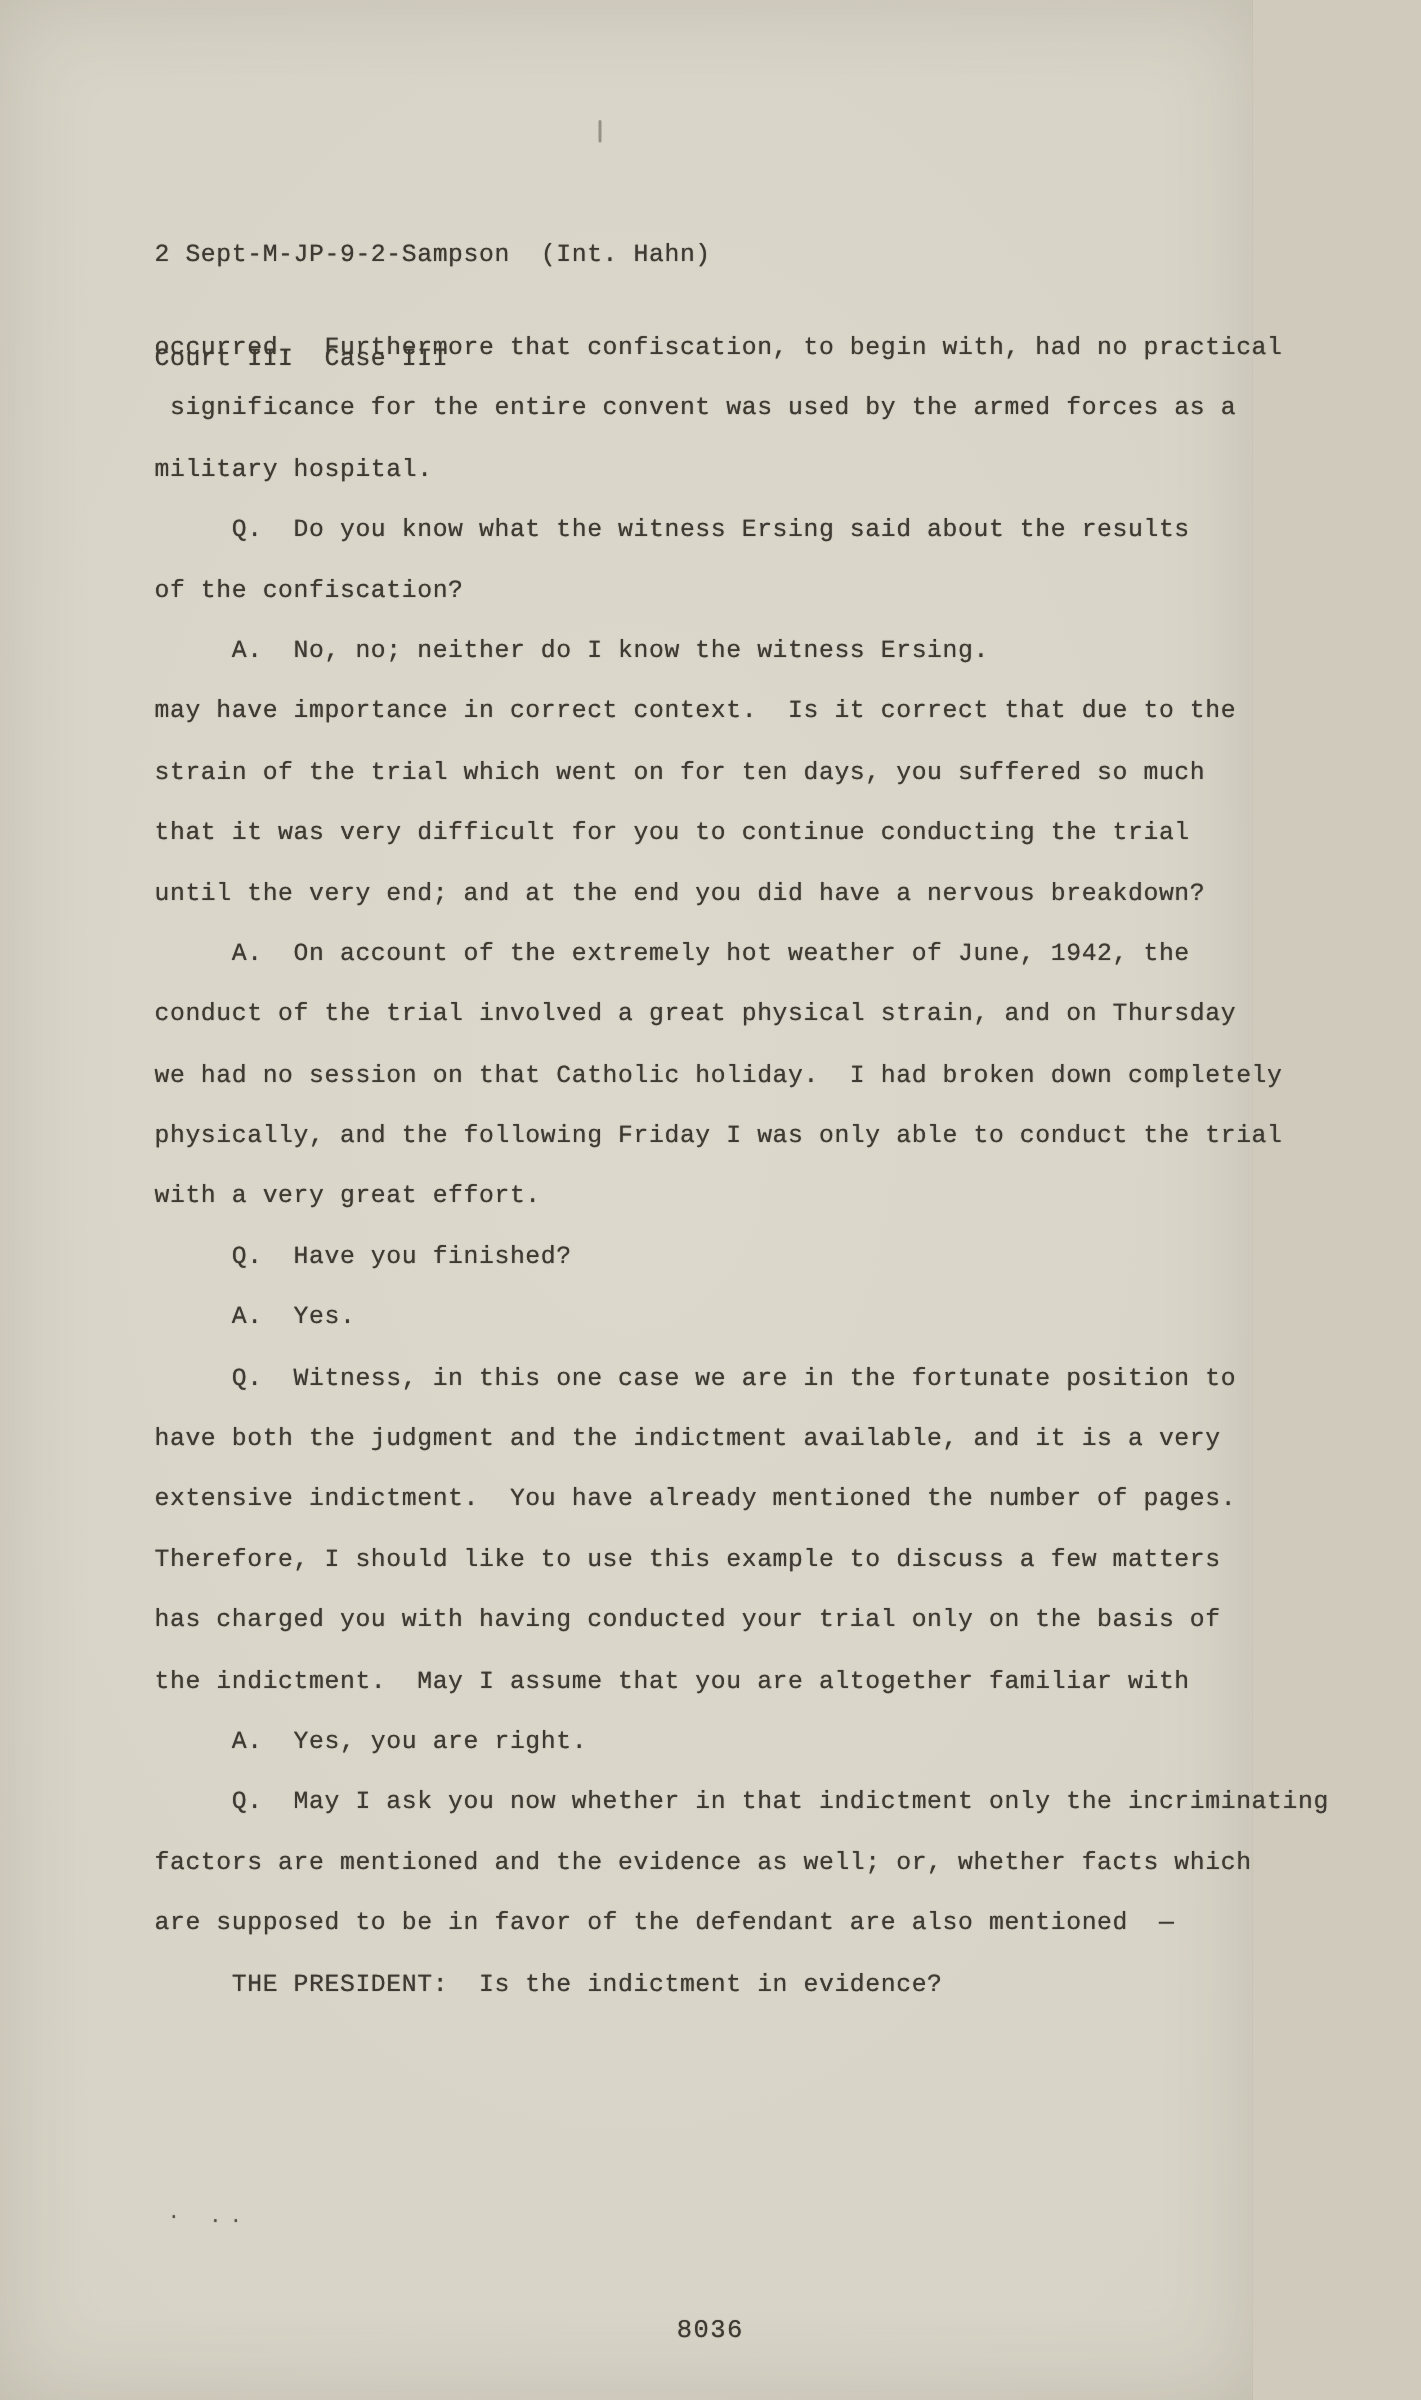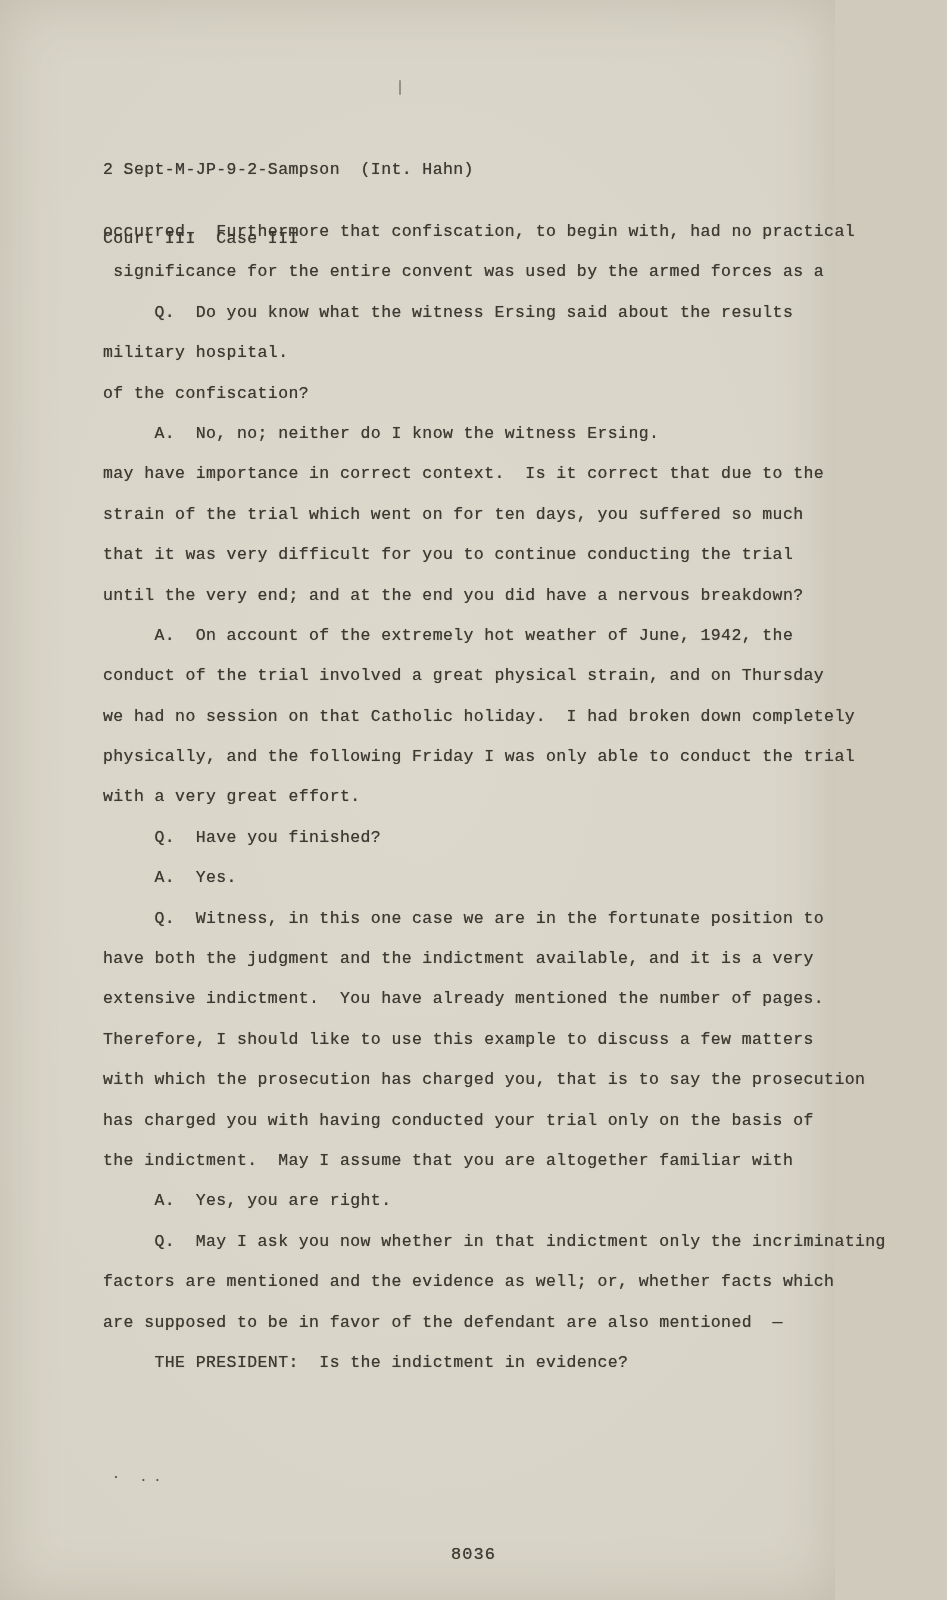--- a/index.html
+++ b/index.html
@@ -83,40 +83,39 @@
   <div class="artifact-top"></div>
 
   <div class="header typed">
     <div>2 Sept-M-JP-9-2-Sampson  (Int. Hahn)</div>
     <div>Court III  Case III</div>
   </div>
 
   <div class="tbody typed">
       <div class="tline">occurred.  Furthermore that confiscation, to begin with, had no practical</div>
       <div class="tline"> significance for the entire convent was used by the armed forces as a</div>
+      <div class="tline">military hospital.</div>
       <div class="tline">     Q.  Do you know what the witness Ersing said about the results</div>
-      <div class="tline">military hospital.</div>
       <div class="tline">of the confiscation?</div>
       <div class="tline">     A.  No, no; neither do I know the witness Ersing.</div>
       <div class="tline">may have importance in correct context.  Is it correct that due to the</div>
       <div class="tline">strain of the trial which went on for ten days, you suffered so much</div>
       <div class="tline">that it was very difficult for you to continue conducting the trial</div>
       <div class="tline">until the very end; and at the end you did have a nervous breakdown?</div>
       <div class="tline">     A.  On account of the extremely hot weather of June, 1942, the</div>
       <div class="tline">conduct of the trial involved a great physical strain, and on Thursday</div>
       <div class="tline">we had no session on that Catholic holiday.  I had broken down completely</div>
       <div class="tline">physically, and the following Friday I was only able to conduct the trial</div>
       <div class="tline">with a very great effort.</div>
       <div class="tline">     Q.  Have you finished?</div>
       <div class="tline">     A.  Yes.</div>
       <div class="tline">     Q.  Witness, in this one case we are in the fortunate position to</div>
       <div class="tline">have both the judgment and the indictment available, and it is a very</div>
       <div class="tline">extensive indictment.  You have already mentioned the number of pages.</div>
       <div class="tline">Therefore, I should like to use this example to discuss a few matters</div>
-      <div class="tline">with which the prosecution has charged you, that is to say the prosecution</div>
       <div class="tline">has charged you with having conducted your trial only on the basis of</div>
       <div class="tline">the indictment.  May I assume that you are altogether familiar with</div>
       <div class="tline">     A.  Yes, you are right.</div>
       <div class="tline">     Q.  May I ask you now whether in that indictment only the incriminating</div>
       <div class="tline">factors are mentioned and the evidence as well; or, whether facts which</div>
       <div class="tline">are supposed to be in favor of the defendant are also mentioned  —</div>
       <div class="tline">     THE PRESIDENT:  Is the indictment in evidence?</div>
     </div>
 
   <div class="artifact-bottom typed">· ..</div>

